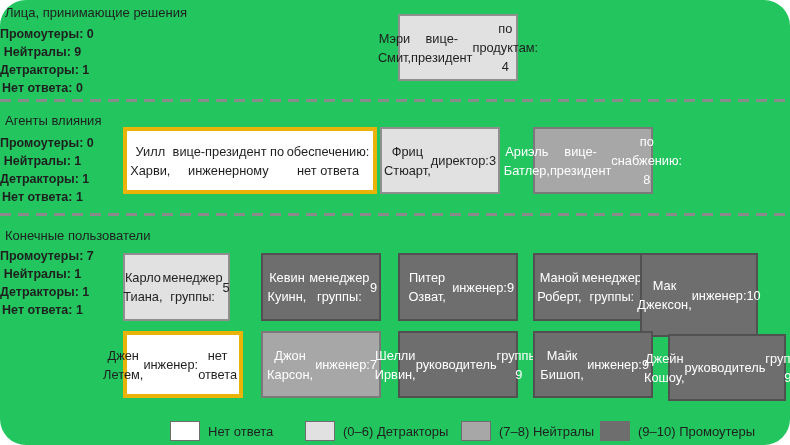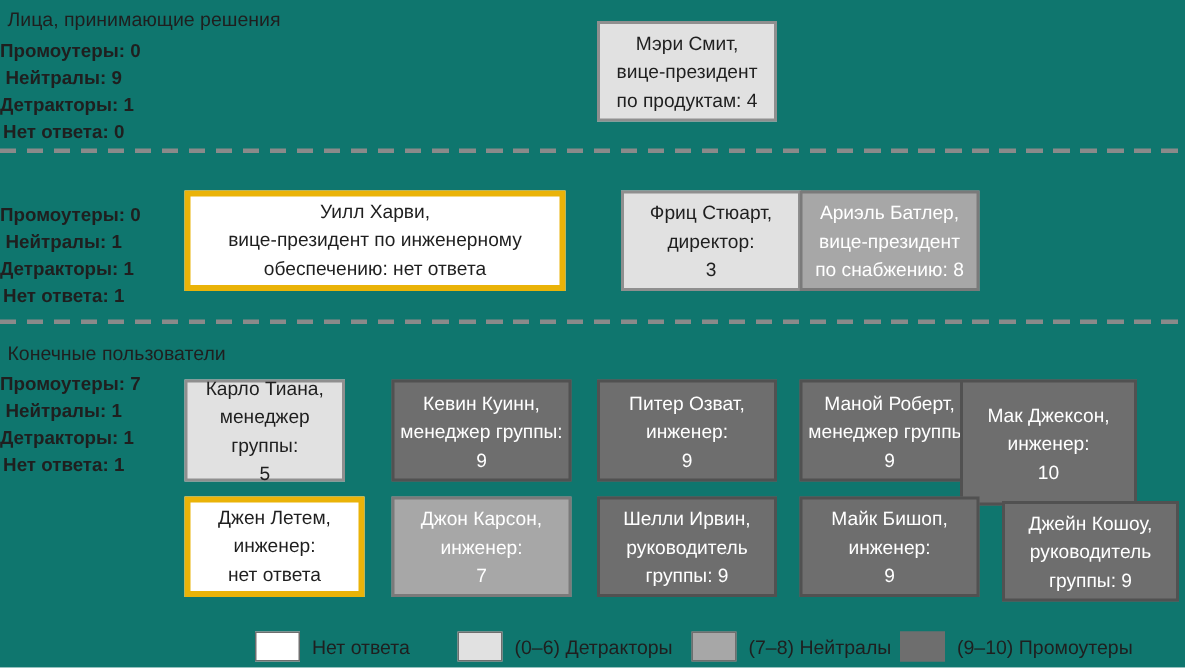--- a/index.html
+++ b/index.html
@@ -1,24 +1,24 @@
 <!DOCTYPE html>
 <html><head>
 <meta charset="utf-8">
 <style>
   html,body{margin:0;padding:0;background:#ffffff;}
   .canvas{
-    position:relative;width:790px;height:445px;background:#0f766e;
-    font-family:"Liberation Sans",sans-serif;color:#1f1f1f;overflow:hidden;
+    position:relative;width:790px;height:445px;background:#22c55e;
+    font-family:"Liberation Sans",sans-serif;color:#1f1f1f;overflow:hidden;border-radius:26px;
   }
   .section-title{position:absolute;left:5px;font-size:13px;white-space:nowrap;}
   .stats{position:absolute;left:0;width:85px;text-align:center;font-size:12.5px;line-height:18px;white-space:nowrap;font-weight:bold;}
   .card{
     position:absolute;box-sizing:border-box;
-    display:flex;flex-direction:column;justify-content:center;align-items:center;
+    display:flex;flex-direction:row;justify-content:center;align-items:center;
     text-align:center;font-size:12.8px;line-height:19px;padding:2px;
   }
   .cat-none{background:#ffffff;border:4px solid #eab308;justify-content:flex-end;}
   .cat-detractor{background:#e1e1e1;border:2px solid #8f8f8f;}
   .cat-neutral{background:#a7a7a7;border:2px solid #7a7a7a;color:#ffffff;align-items:center;}
   .cat-promoter{background:#6e6e6e;border:2px solid #515151;color:#ffffff;}
   .dash{
     position:absolute;left:0;width:790px;height:3px;
     background:repeating-linear-gradient(90deg,#8a8a8a 0 11px,transparent 11px 18px);
   }
@@ -42,32 +42,33 @@
     <div>Нет ответа: 0</div>
   </div>
   <div class="card cat-detractor" style="left:398px;top:14px;width:120px;height:67px">
     <div>Мэри Смит,</div>
     <div>вице-президент</div>
     <div>по продуктам: 4</div>
   </div>
 
   <div class="dash" style="top:99px"></div>
 
+  <div class="section-title" style="top:113px">Агенты влияния</div>
   <div class="stats" style="top:134px">
     <div>Промоутеры: 0</div>
     <div>Нейтралы: 1</div>
     <div>Детракторы: 1</div>
     <div>Нет ответа: 1</div>
   </div>
   <div class="card cat-none" style="left:123px;top:127px;width:254px;height:67px">
     <div>Уилл Харви,</div>
     <div>вице-президент по инженерному</div>
     <div>обеспечению: нет ответа</div>
   </div>
-  <div class="card cat-detractor" style="left:414px;top:127px;width:120px;height:67px">
+  <div class="card cat-detractor" style="left:380px;top:127px;width:120px;height:67px">
     <div>Фриц Стюарт,</div>
     <div>директор:</div>
     <div>3</div>
   </div>
   <div class="card cat-neutral" style="left:533px;top:127px;width:120px;height:67px">
     <div>Ариэль Батлер,</div>
     <div>вице-президент</div>
     <div>по снабжению: 8</div>
   </div>
 

